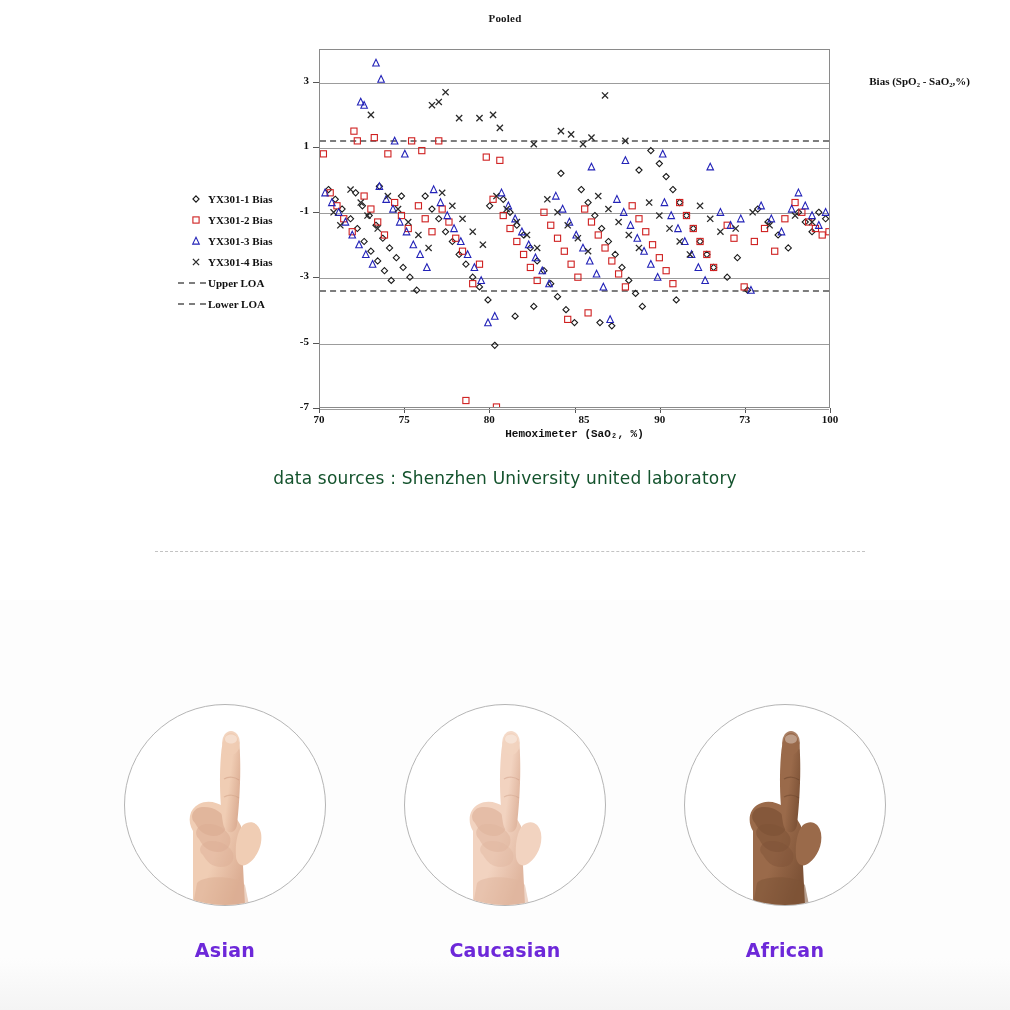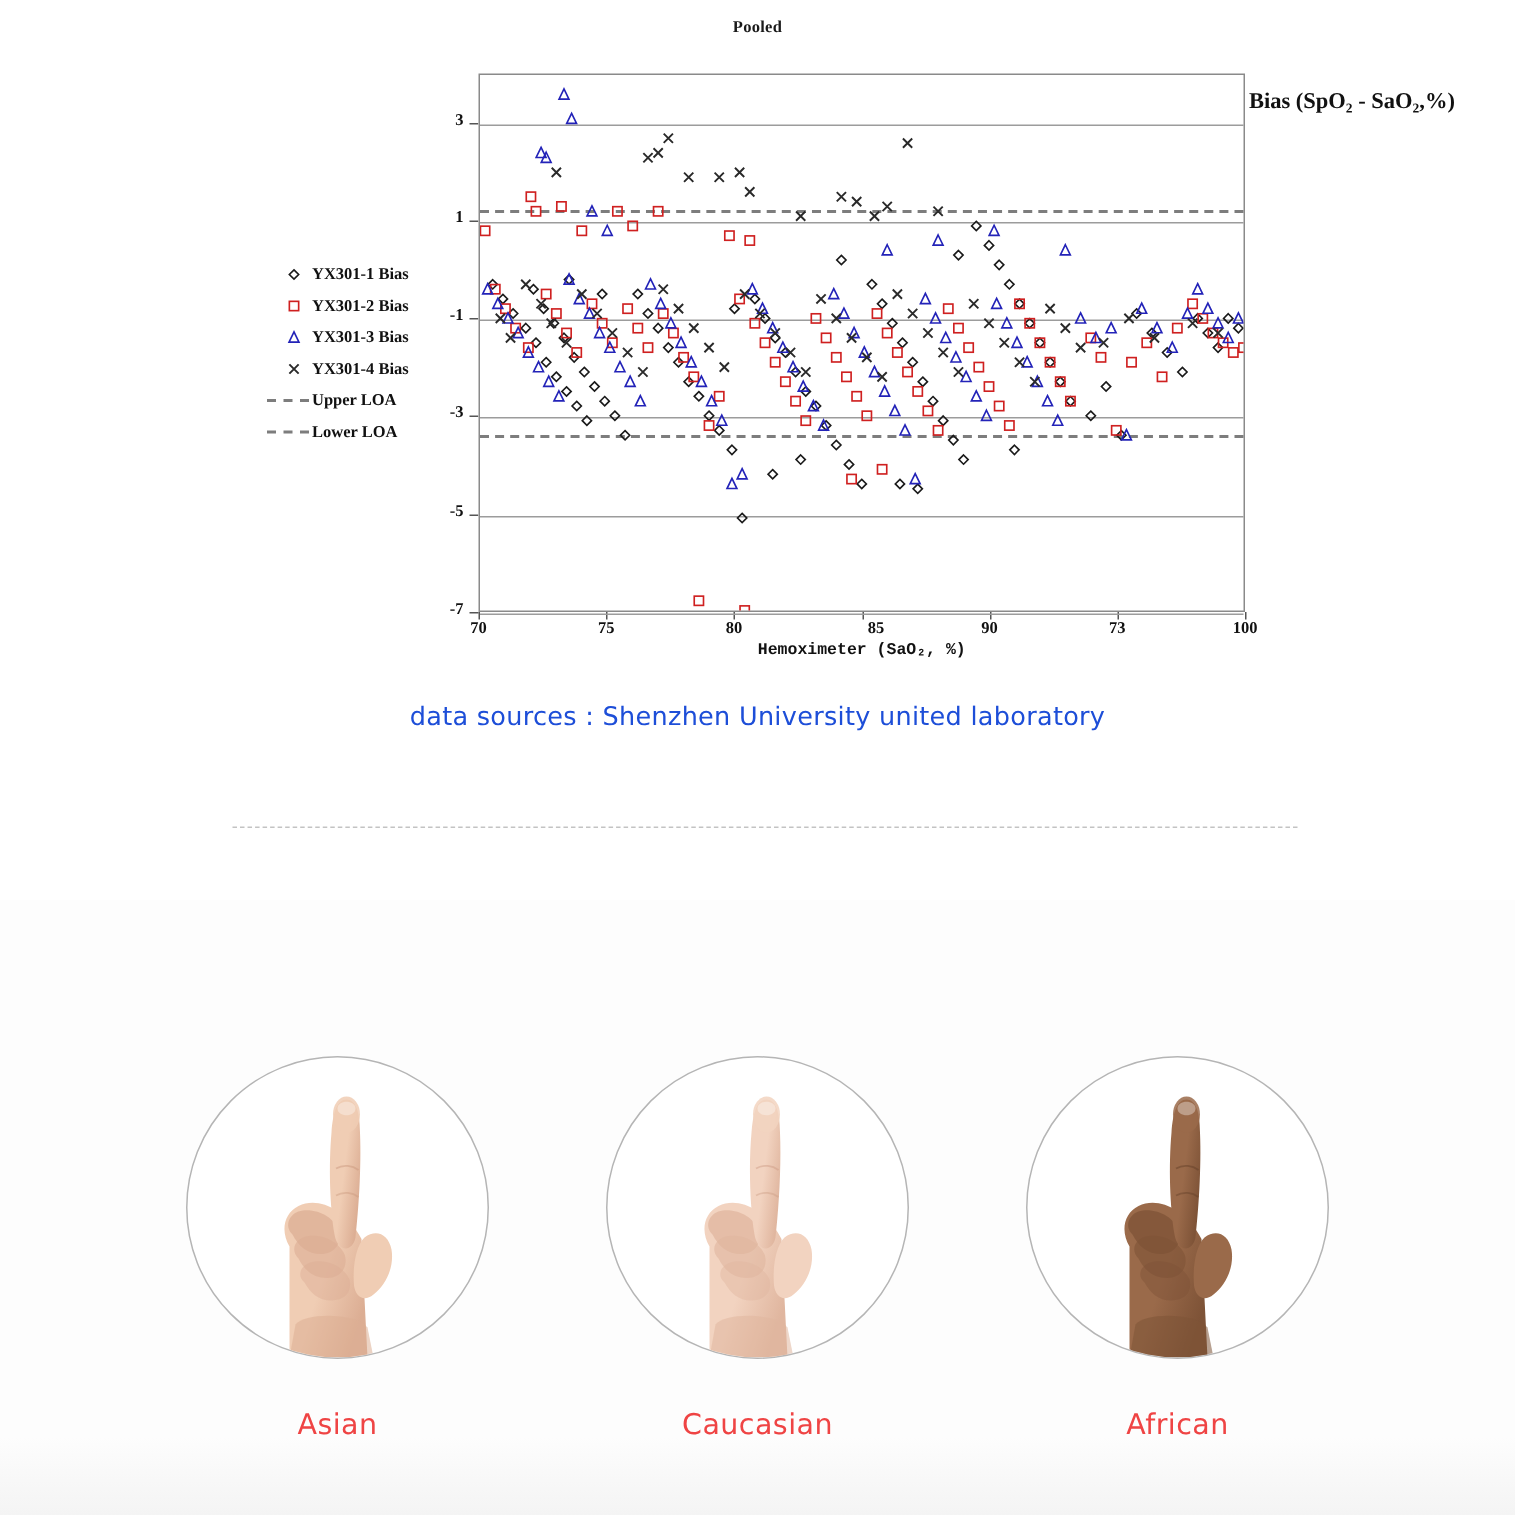--- a/index.html
+++ b/index.html
@@ -69,23 +69,23 @@
     color: #111;
   }
   .ytick-mark {
     position: absolute;
     width: 6px; height: 1px;
     background: #555;
   }
   #y-axis-title {
     position: absolute;
     right: 40px;
-    top: 60px;
+    top: 75px;
     font-family: "Liberation Serif", serif;
-    font-size: 15px;
+    font-size: 11px;
     font-weight: bold;
     color: #111;
     white-space: nowrap;
   }
   .xtick-label {
     position: absolute;
     top: 413px;
     width: 40px;
     margin-left: -20px;
     text-align: center;
@@ -107,21 +107,21 @@
     text-align: center;
     font-family: Liberation Mono, monospace;
     font-size: 11px;
     font-weight: bold;
     color: #111;
   }
 
   
   #legend {
     position: absolute;
-    left: 186px; top: 172px;
+    left: 186px; top: 188px;
     width: 120px;
   }
   .legend-row {
     display: flex;
     align-items: center;
     height: 21px;
   }
   .legend-marker {
     width: 22px;
     height: 14px;
@@ -143,21 +143,21 @@
   }
 
   
   #source-text {
     position: absolute;
     left: 0; top: 468px;
     width: 1010px;
     text-align: center;
     font-family: "DejaVu Sans", sans-serif;
     font-size: 17px;
-    color: #1d4ed8;
+    color: #14532d;
     letter-spacing: .2px;
   }
 
   
   #divider {
     position: absolute;
     left: 155px; top: 551px;
     width: 710px;
     height: 0;
     border-top: 1.5px dashed #c3c3c3;
@@ -196,22 +196,23 @@
   }
   .hand-circle svg {
     position: absolute;
     left: 0; top: 0;
     width: 200px; height: 200px;
   }
   .ethnicity-label {
     margin-top: 33px;
     font-family: "DejaVu Sans", sans-serif;
     font-size: 19px;
-    color: #ef4444;
+    color: #6d28d9;
     letter-spacing: .3px;
+    font-weight: bold;
   }
   #bottom-fade {
     position: absolute;
     left: 0; bottom: 0;
     width: 1010px;
     height: 52px;
     background: linear-gradient(to bottom, rgba(250,250,250,0), #f4f4f4);
   }
 </style>
 </head>

